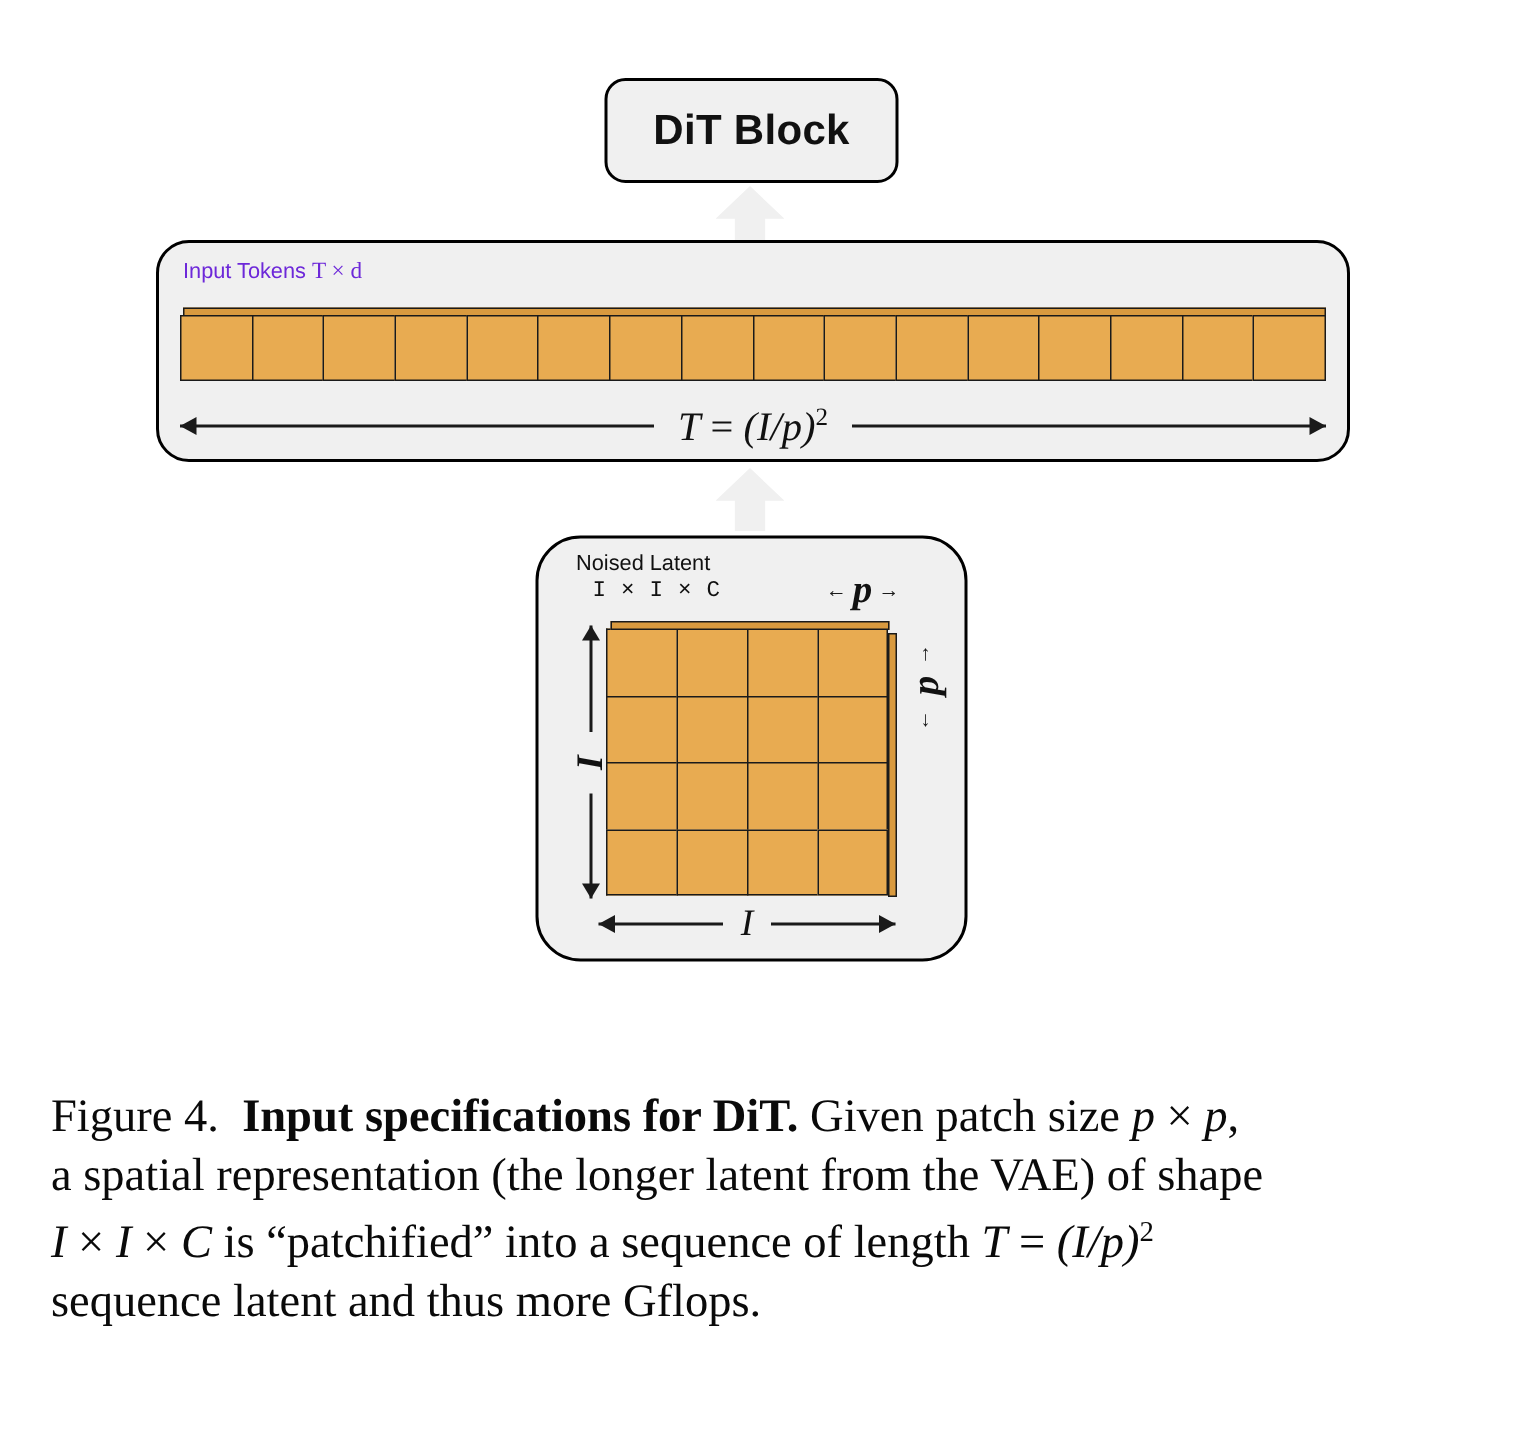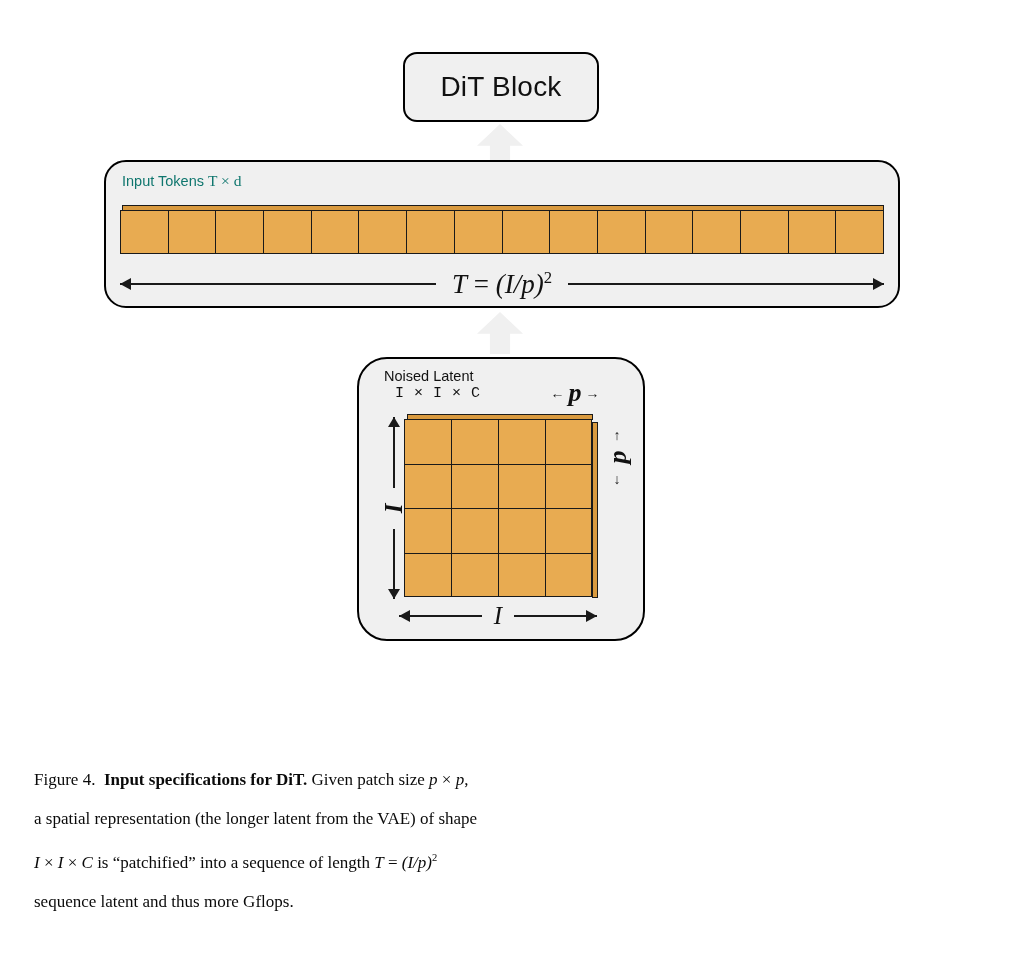--- a/index.html
+++ b/index.html
@@ -31,20 +31,21 @@
     height: 70px;
     border-radius: 14px;
     display: flex;
     align-items: center;
     justify-content: center;
   }
   #dit-block-label {
     font-size: 28px;
     color: #111;
     letter-spacing: .2px;
+    font-weight: bold;
   }
 
   
   .block-arrow {
     position: absolute;
     width: 46px;
     height: 42px;
     background: #f0f0f0;
     clip-path: polygon(50% 0%, 100% 52%, 72% 52%, 72% 100%, 28% 100%, 28% 52%, 0% 52%);
   }
@@ -57,21 +58,21 @@
     top: 160px;
     width: 796px;
     height: 148px;
     border-radius: 22px;
   }
   #tokens-title {
     position: absolute;
     left: 16px;
     top: 10px;
     font-size: 14.5px;
-    color: #0f766e;
+    color: #6d28d9;
     white-space: nowrap;
   }
   #tokens-title .serif {
     font-family: "Liberation Serif", serif;
     font-size: 15.5px;
   }
 
   #token-strip {
     position: absolute;
     left: 14px;
@@ -326,24 +327,23 @@
     transform: rotate(-90deg);
   }
 
   
   #caption {
     position: absolute;
     left: 34px;
     top: 724px;
     width: 944px;
     font-family: "Liberation Serif", serif;
-    font-size: 17px;
+    font-size: 31px;
     line-height: 39px;
     color: #0a0a0a;
-    margin-top: 36px;
   }
   #caption b { font-weight: bold; }
   #caption i, #caption .it {
     font-style: italic;
   }
   .cap-line { display: block; white-space: nowrap; }
 </style>
 </head>
 <body>
 

